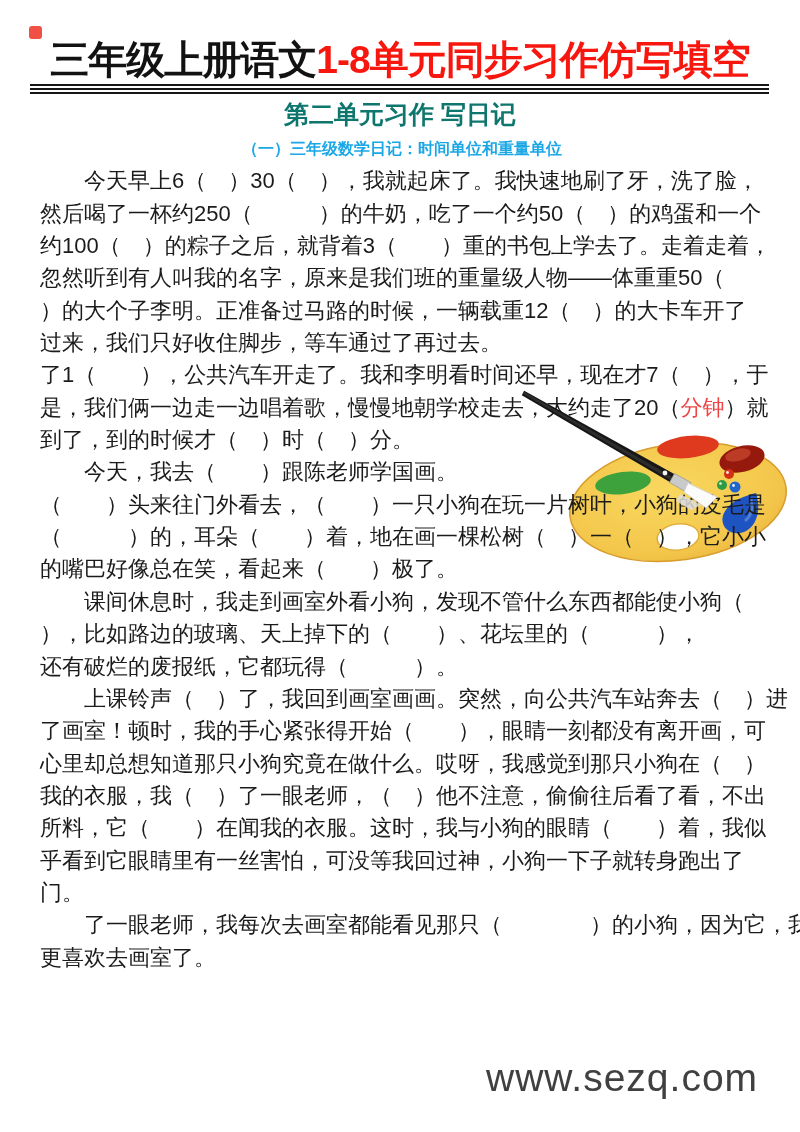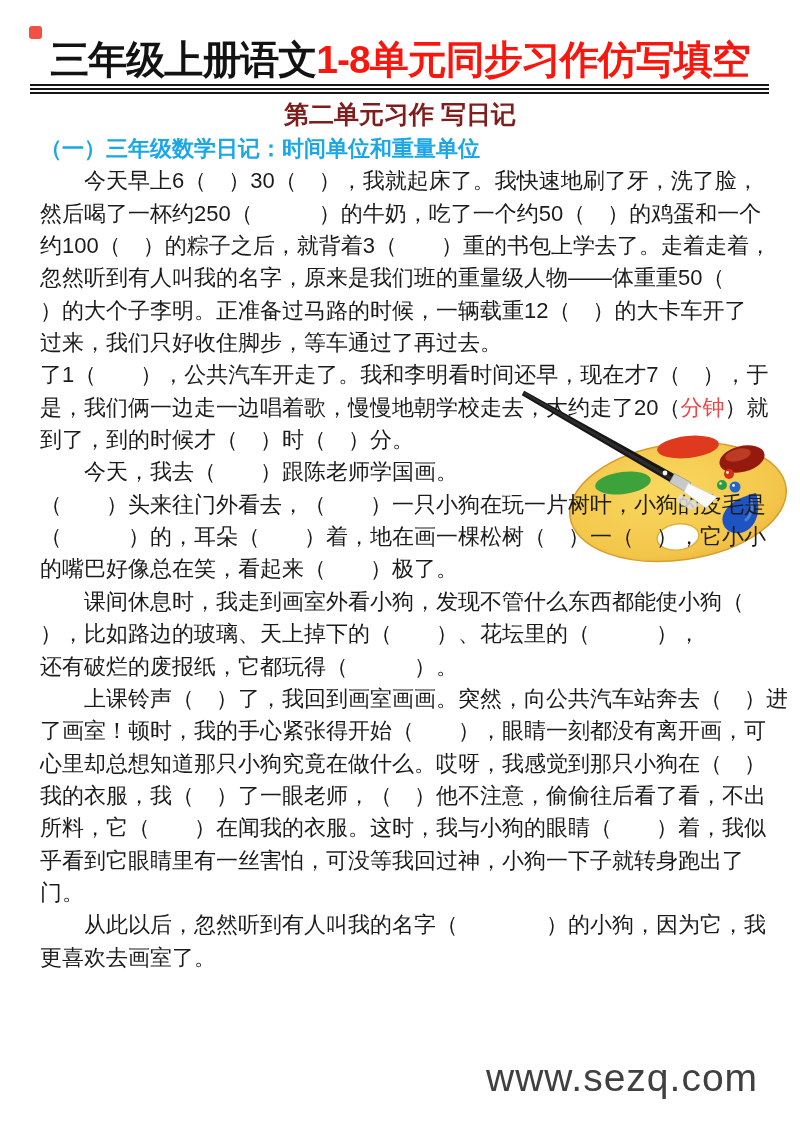--- a/index.html
+++ b/index.html
@@ -16,27 +16,27 @@
   
   .title{position:absolute;top:33px;left:0;width:100%;text-align:center;
     font-size:39px;font-weight:800;color:#121212;white-space:nowrap;letter-spacing:-1px;}
   .title .red{color:#f7170e;}
 
   
   .rules{position:absolute;top:84px;left:30px;width:739px;}
   .rules div{height:2px;background:#161616;margin-bottom:2px;}
 
   .subtitle{position:absolute;top:98px;left:0;width:100%;text-align:center;
-    font-size:25px;font-weight:700;color:#7f1d1d;}
+    font-size:25px;font-weight:700;color:#0f766e;}
 
   
   .bodytext{position:absolute;top:133px;left:40px;width:724px;z-index:2;}
   .row{height:32.35px;line-height:32.35px;font-size:22px;font-weight:500;
     color:#1b1b1b;white-space:nowrap;}
-  .row.heading{text-align:left;color:#1ba7e6;font-weight:700;font-size:22px;}
+  .row.heading{text-align:center;color:#1ba7e6;font-weight:700;font-size:16px;}
   .row.indent{padding-left:44px;}
   .ans{color:#ef4444;}
 
   
   .palette-svg{position:absolute;left:558px;top:424px;width:240px;height:152px;z-index:1;}
   .brush-svg{position:absolute;left:498px;top:382px;width:235px;height:135px;z-index:3;}
 
   .watermark{position:absolute;left:486px;top:1056px;font-size:39px;color:#404040;
     letter-spacing:1px;z-index:2;font-weight:400;}
 </style>
@@ -100,21 +100,21 @@
         <div class="row indent">课间休息时，我走到画室外看小狗，发现不管什么东西都能使小狗（</div>
         <div class="row">），比如路边的玻璃、天上掉下的（　　）、花坛里的（　　　），</div>
         <div class="row">还有破烂的废报纸，它都玩得（　　　）。</div>
         <div class="row indent">上课铃声（　）了，我回到画室画画。突然，向公共汽车站奔去（　）进</div>
         <div class="row">了画室！顿时，我的手心紧张得开始（　　），眼睛一刻都没有离开画，可</div>
         <div class="row">心里却总想知道那只小狗究竟在做什么。哎呀，我感觉到那只小狗在（　）</div>
         <div class="row">我的衣服，我（　）了一眼老师，（　）他不注意，偷偷往后看了看，不出</div>
         <div class="row">所料，它（　　）在闻我的衣服。这时，我与小狗的眼睛（　　）着，我似</div>
         <div class="row">乎看到它眼睛里有一丝害怕，可没等我回过神，小狗一下子就转身跑出了</div>
         <div class="row">门。</div>
-        <div class="row indent">从此以后，忽然听到有人叫我的名字（　　　　）的小狗，因为它，我</div>
+        <div class="row indent">了一眼老师，我每次去画室都能看见那只（　　　　）的小狗，因为它，我</div>
         <div class="row">更喜欢去画室了。</div>
       </div>
   </div>
 
   <svg class="brush-svg" viewBox="0 0 235 135">
     <polygon points="26.2,8.8 23.8,13.2 171.8,99.9 176.2,92.1" fill="#161616"></polygon>
     <polygon points="25.6,9.6 24.6,11.4 172.6,98.1 174.4,95.0" fill="#3c3c3c" opacity="0.6"></polygon>
     <circle cx="167" cy="91" r="2.4" fill="#ffffff" opacity="0.95"></circle>
     <polygon points="176.5,91.5 171.5,100.5 188,110 193,100.5" fill="#c9c9c9" stroke="#8a8a8a" stroke-width="0.6"></polygon>
     <path d="M190,101 L219,115 L208,126 L186,110 Z" fill="#fbfbfb" stroke="#cfcfcf" stroke-width="0.8"></path>

